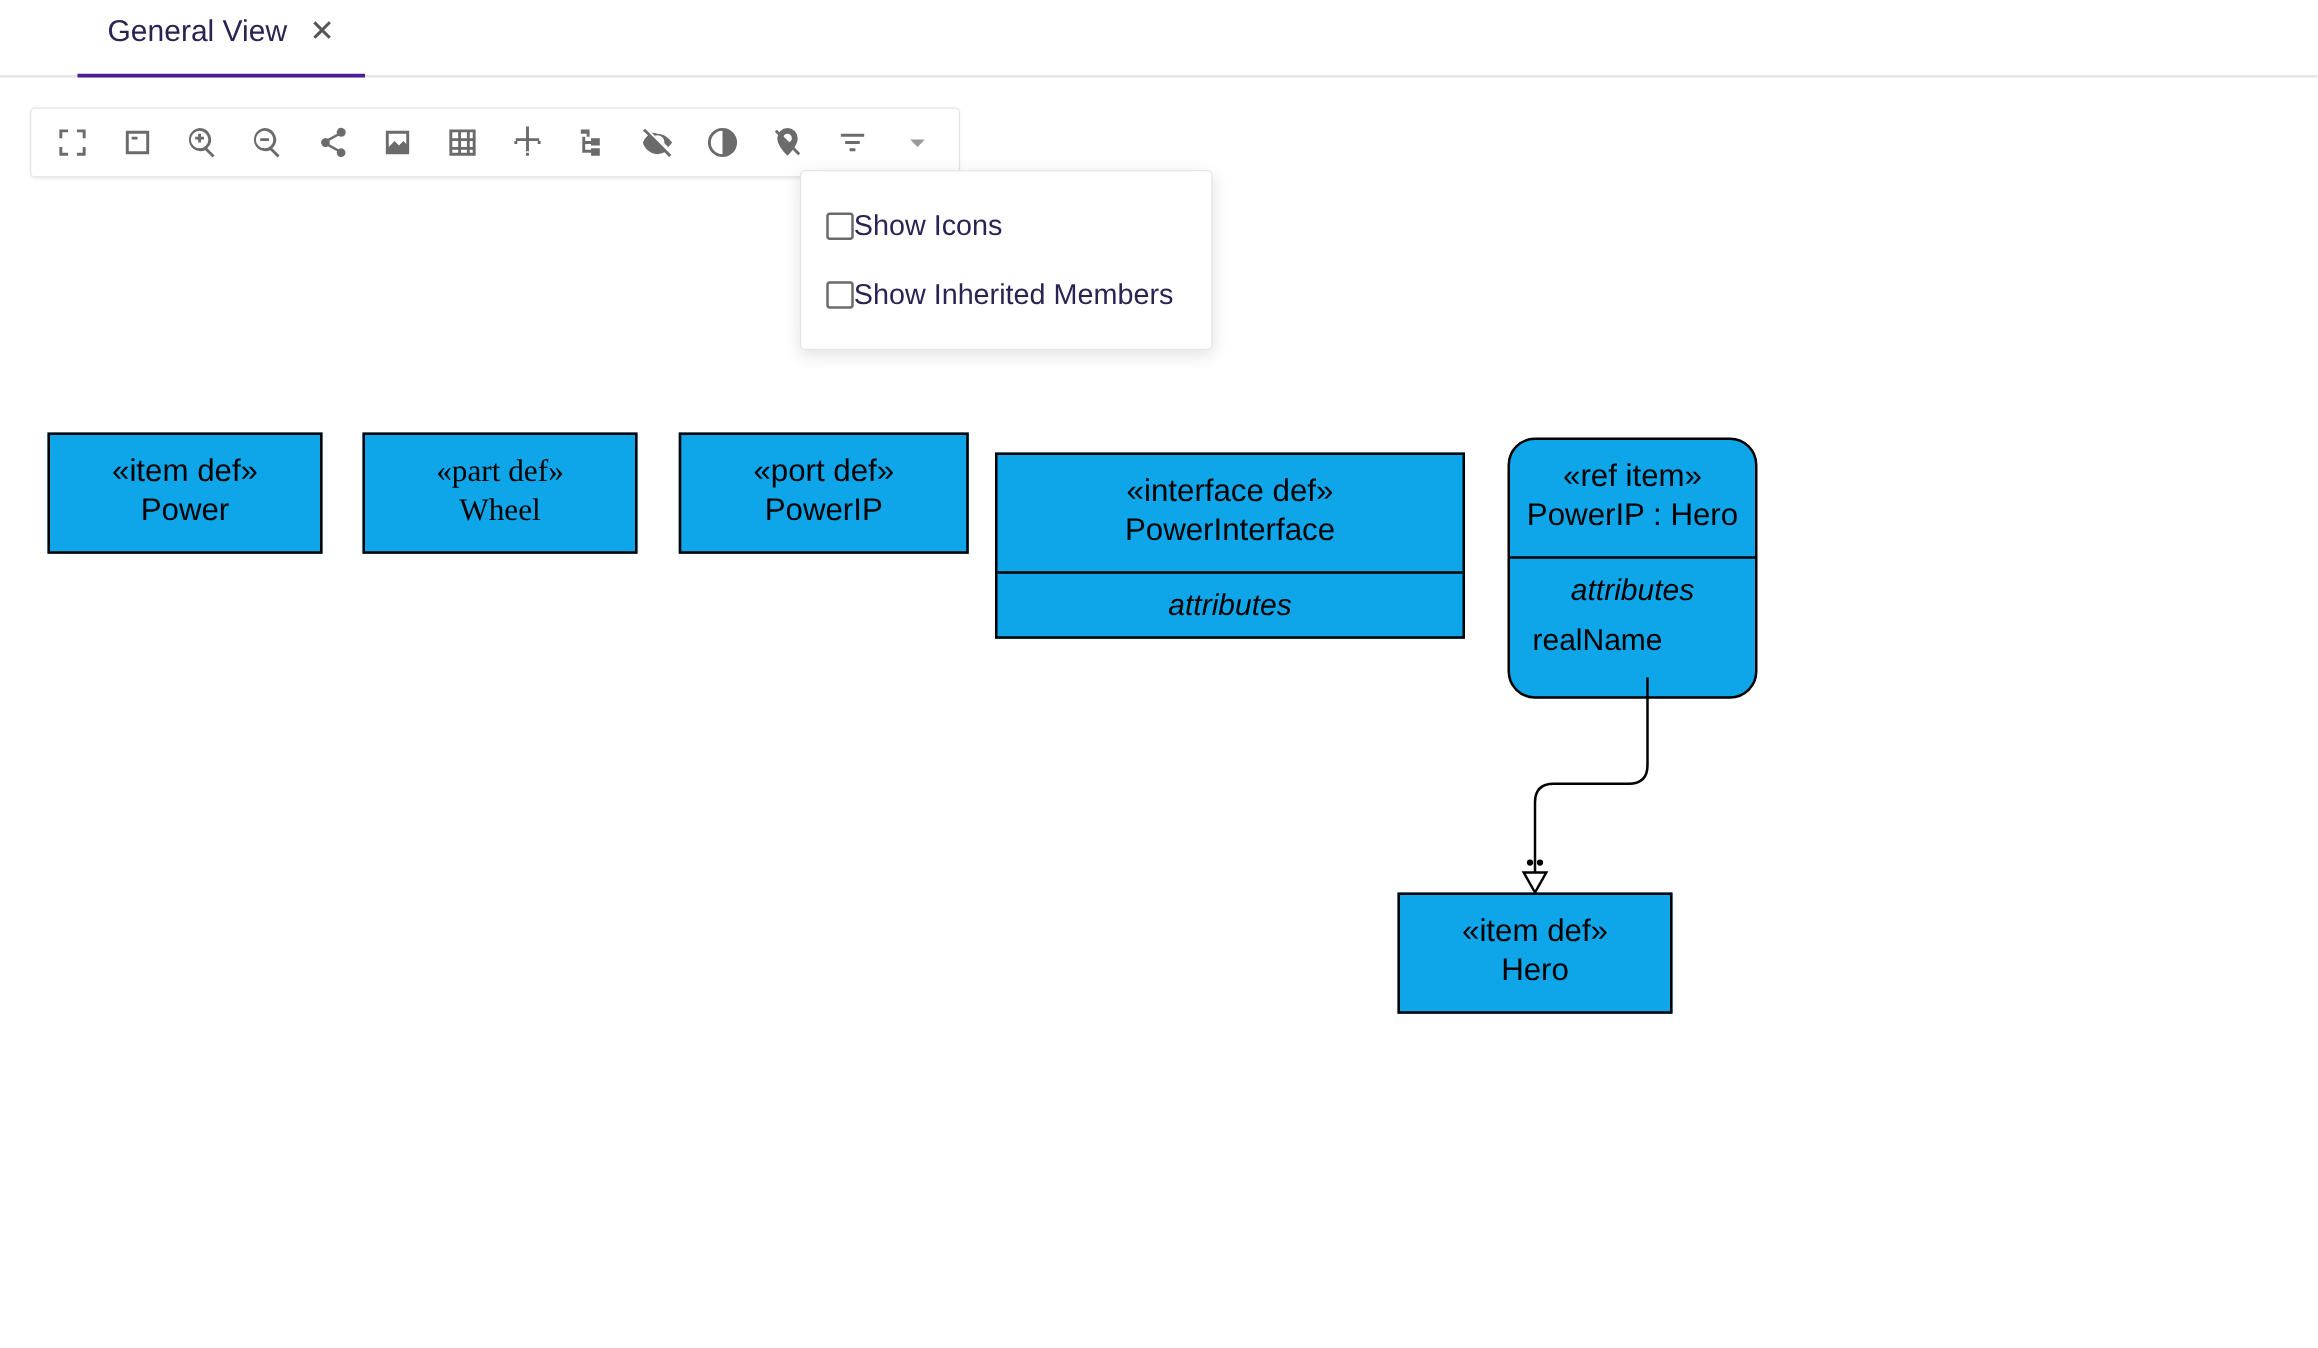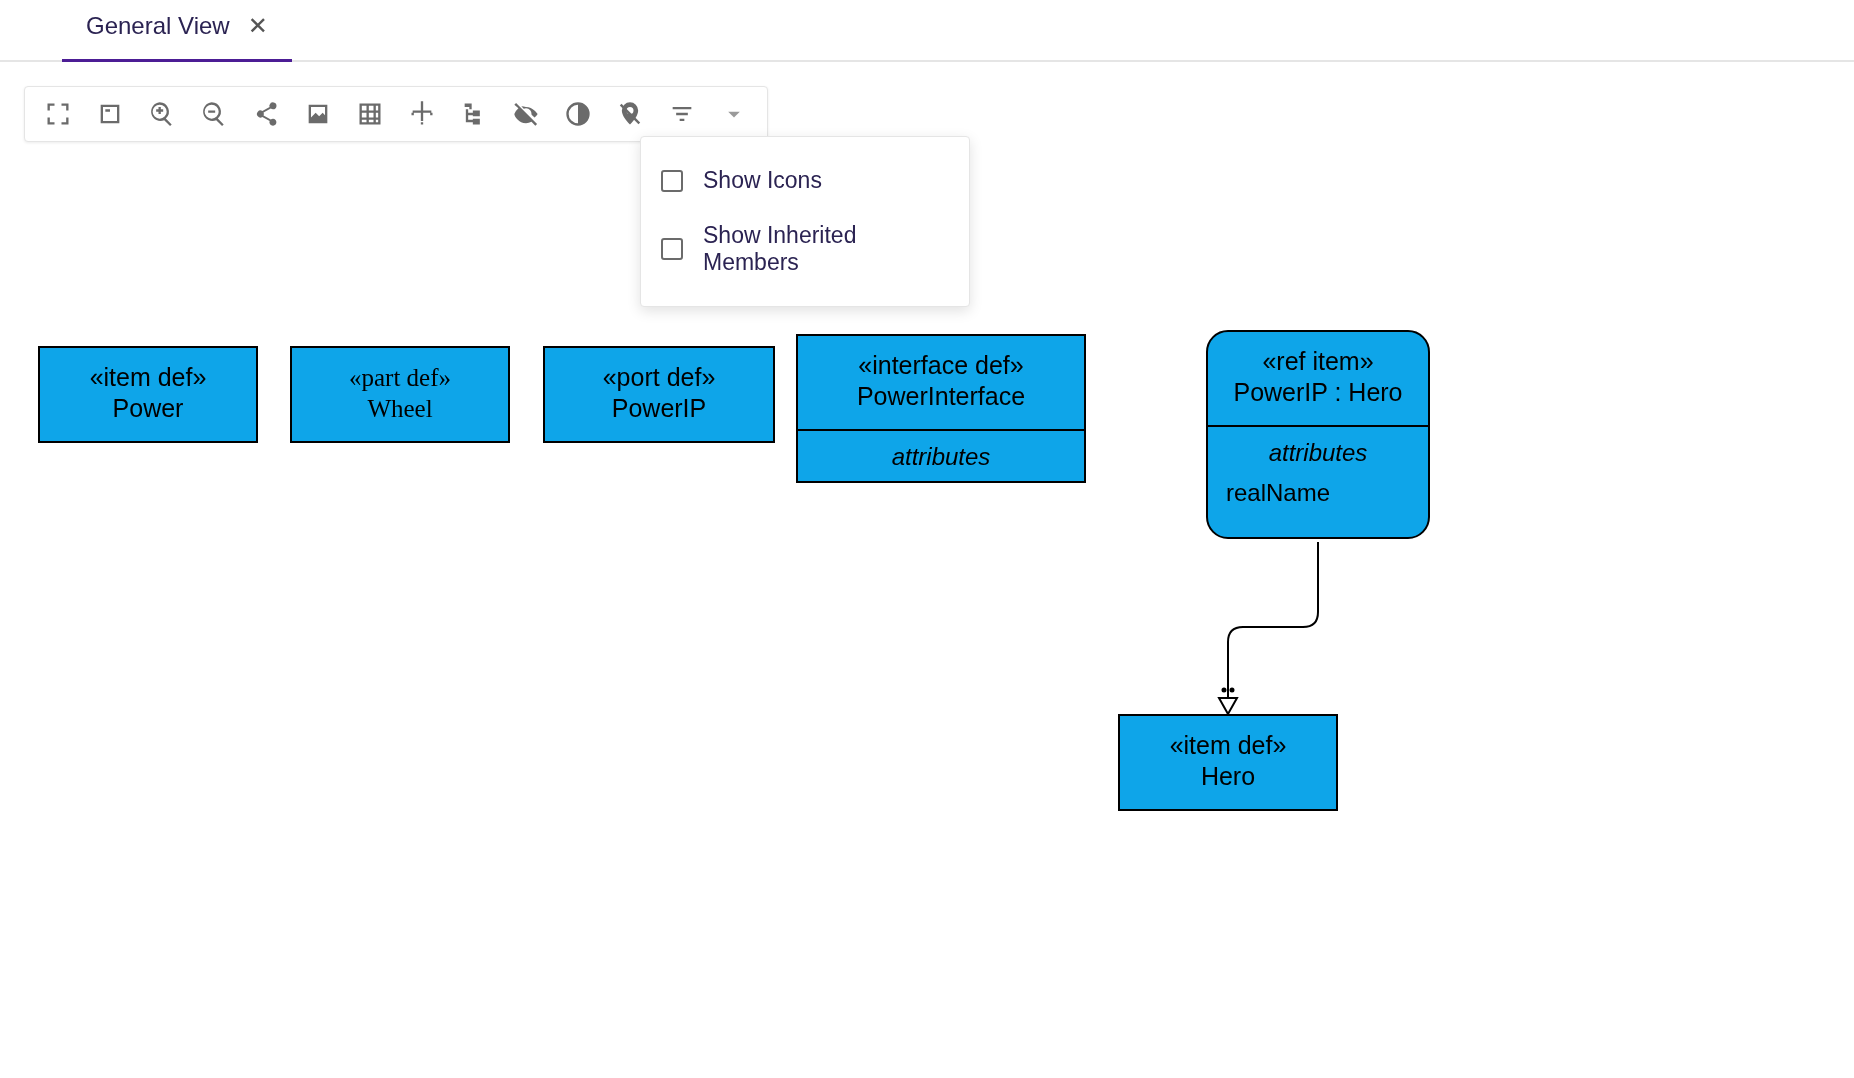--- a/index.html
+++ b/index.html
@@ -71,21 +71,20 @@
     width: 330px;
     background: #fff;
     border: 1px solid #e5e5e5;
     border-radius: 4px;
     box-shadow: 0 4px 14px rgba(0,0,0,0.12);
     padding: 16px 0;
   }
   .menu-item {
     display: flex;
     align-items: center;
-    gap: 20px;
     padding: 14px 20px;
     font-size: 23px;
     color: #2b2352;
     cursor: pointer;
   }
   .menu-item .checkbox {
     width: 22px;
     height: 22px;
     border: 2px solid #6b6b6b;
     border-radius: 3px;
@@ -254,29 +253,29 @@
     </div>
   </div>
 
   <div class="node" style="left:543px; top:284px; width:232px;">
     <div class="node-head">
       <span class="stereo">«port def»</span>
       <span class="name">PowerIP</span>
     </div>
   </div>
 
-  <div class="node" style="left:796px; top:272px; width:290px;">
+  <div class="node" style="left:796px; top:300px; width:376px;">
     <div class="node-head">
       <span class="stereo">«interface def»</span>
       <span class="name">PowerInterface</span>
     </div>
     <div class="node-section-label">attributes</div>
   </div>
 
-  <div class="node rounded" style="left:1206px; top:268px; width:224px;">
+  <div class="node rounded" style="left:1206px; top:288px; width:200px;">
     <div class="node-head">
       <span class="stereo">«ref item»</span>
       <span class="name">PowerIP : Hero</span>
     </div>
     <div class="node-section-label">attributes</div>
     <div class="node-attrs">
       <div>realName</div>
     </div>
   </div>
 

